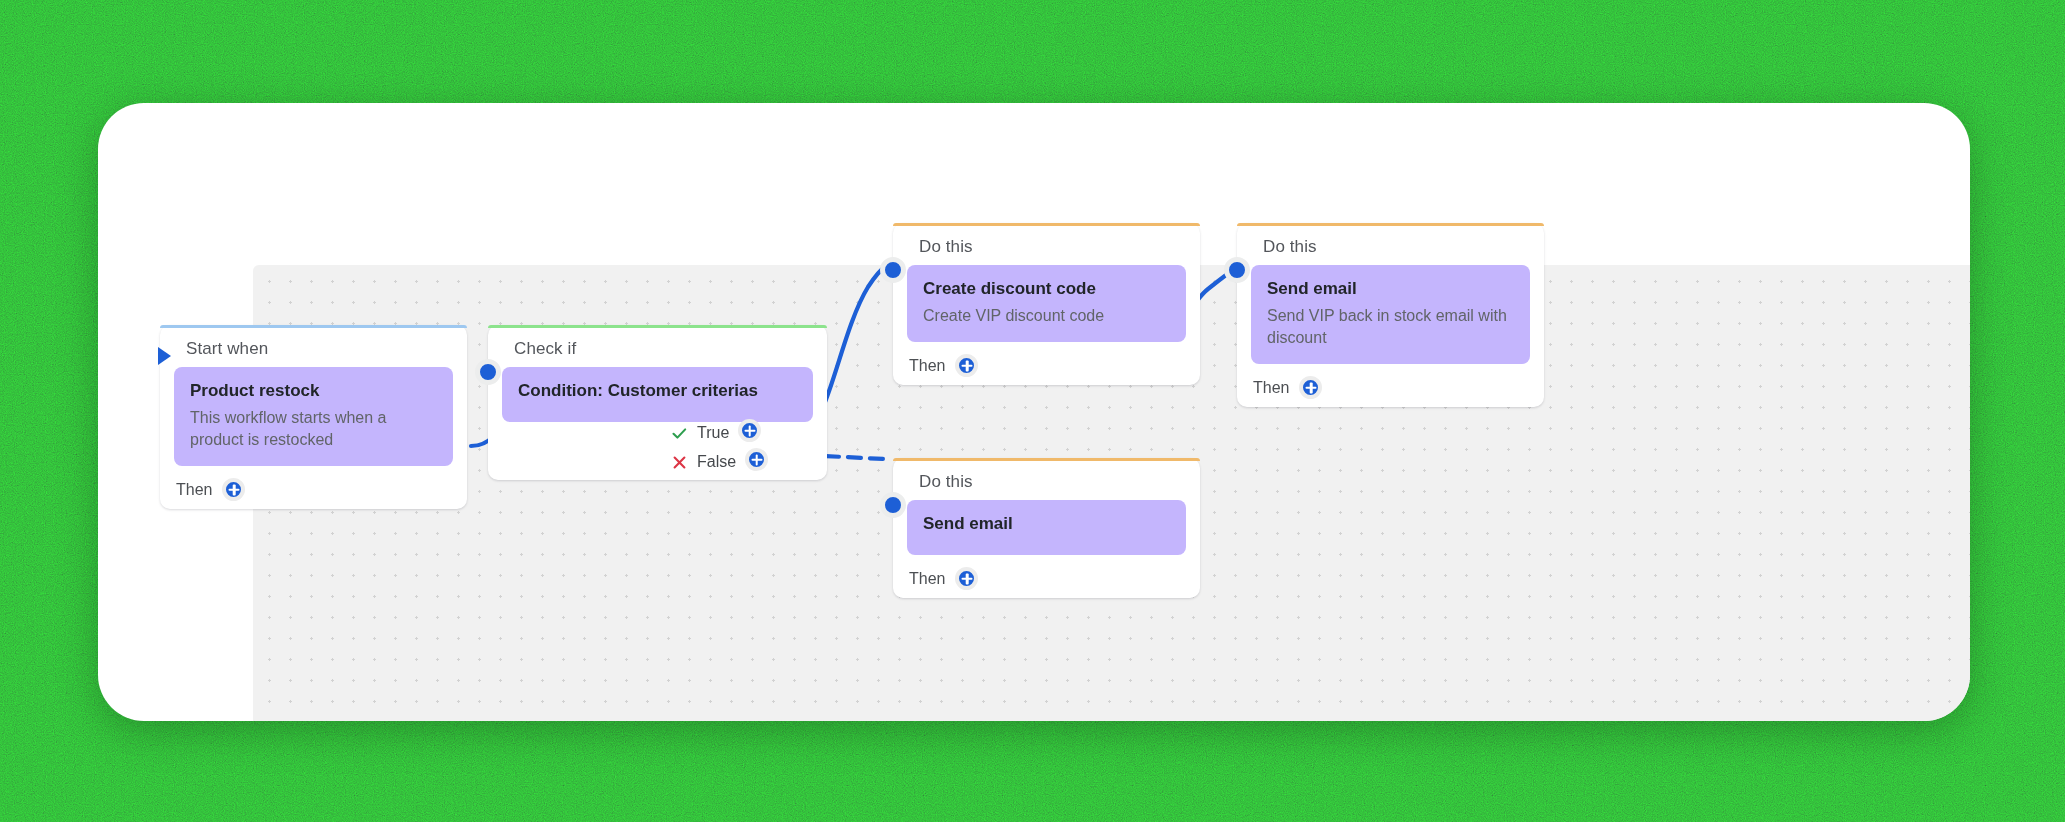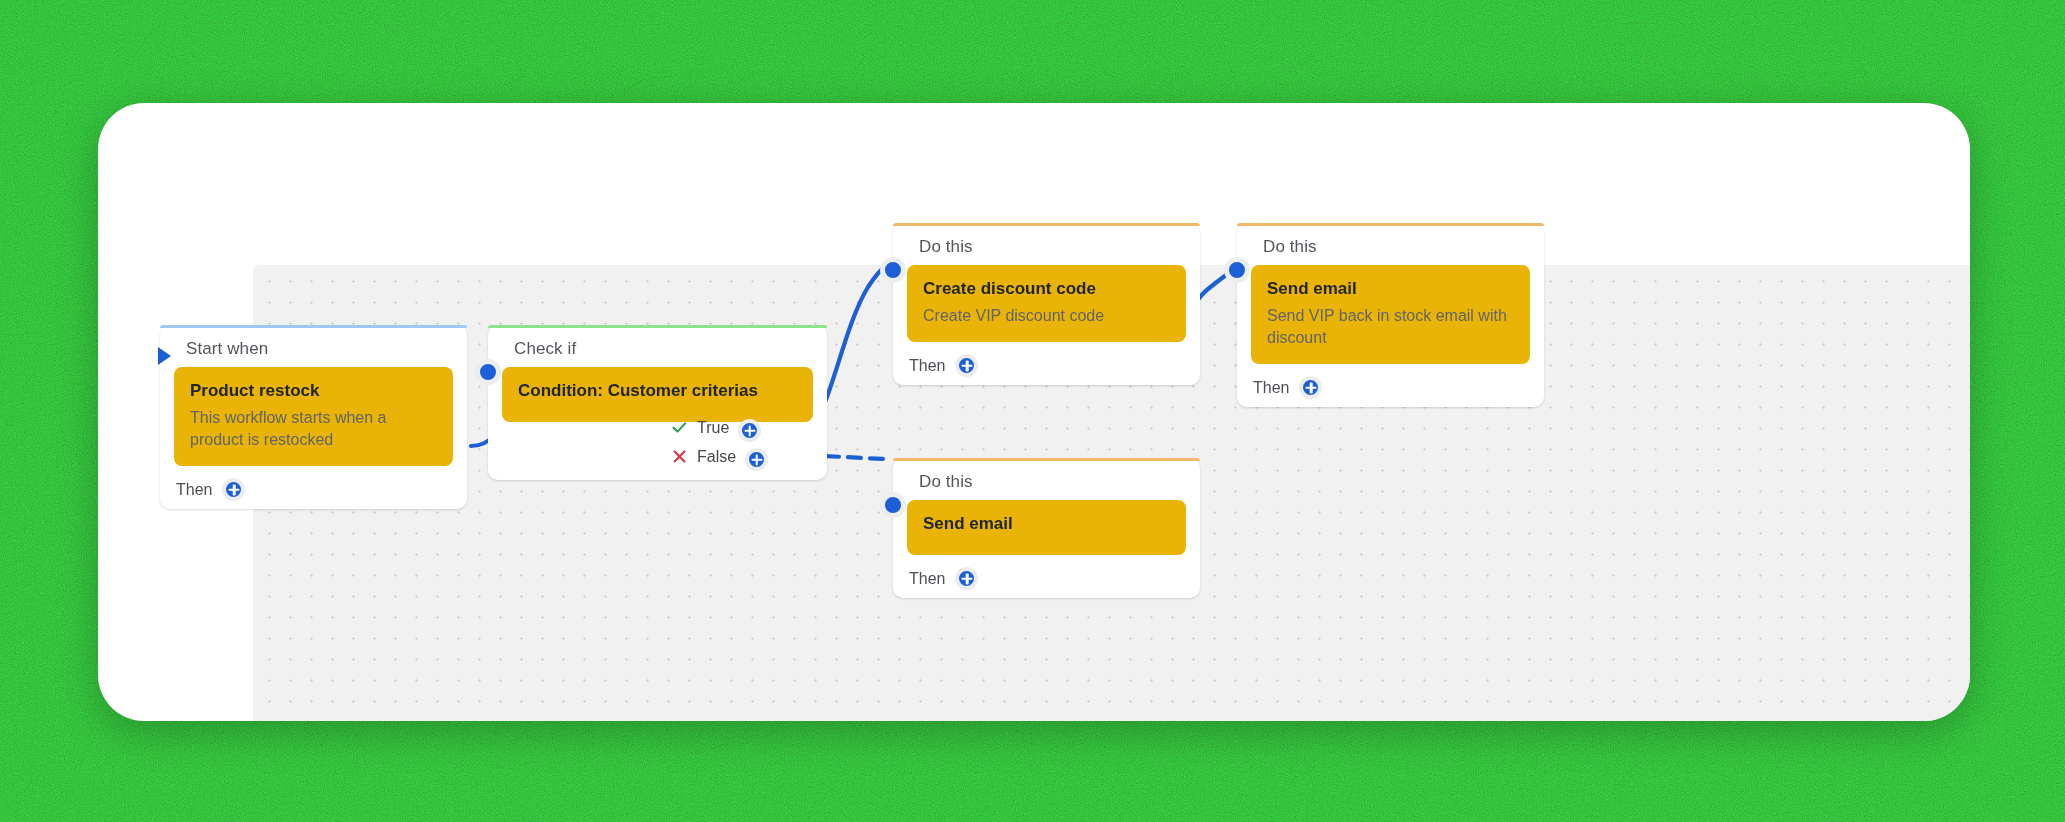--- a/index.html
+++ b/index.html
@@ -87,21 +87,21 @@
     border-top-right-radius: 10px;
   }
   .node-header {
     font-size: 17px;
     color: #53565b;
     padding: 14px 18px 8px 26px;
     letter-spacing: 0.1px;
   }
   .node-body {
     margin: 0 14px;
-    background: #eab308;
+    background: #c4b5fd;
     border-radius: 8px;
     padding: 13px 16px 15px 16px;
   }
   .node-title {
     font-size: 17px;
     font-weight: bold;
     color: #212529;
     line-height: 1.3;
     margin-bottom: 5px;
   }
@@ -167,21 +167,21 @@
   .plus-btn::after {
     left: 50%; top: 50%;
     width: 2.6px; height: 11px;
     transform: translate(-50%, -50%);
   }
 
   
   .branch-row {
     position: absolute;
     display: flex;
-    align-items: flex-start;
+    align-items: flex-end;
     gap: 9px;
     z-index: 18;
     font-size: 16px;
     color: #45484c;
   }
   .branch-icon { width: 17px; height: 17px; flex: 0 0 auto; }
   .branch-label { white-space: nowrap; }
 </style>
 </head>
 <body>

